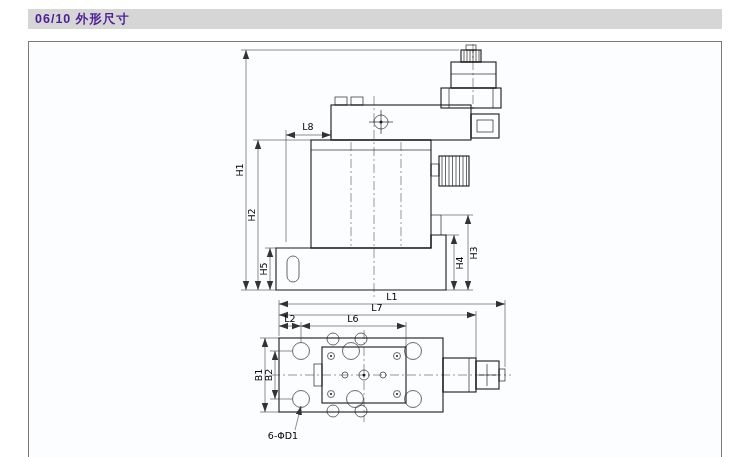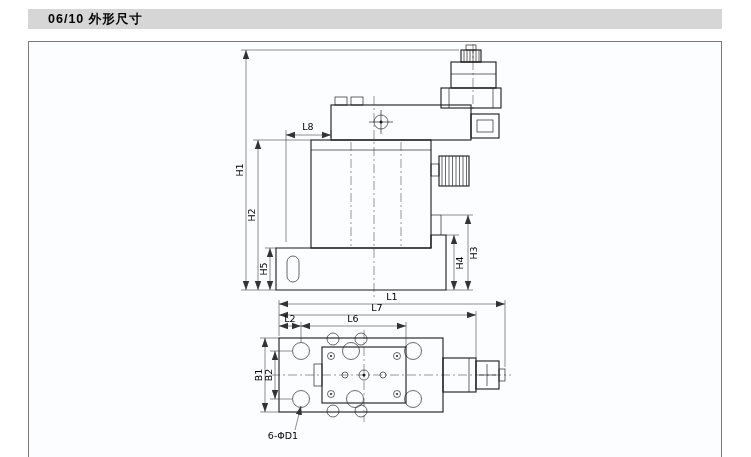--- a/index.html
+++ b/index.html
@@ -1,20 +1,20 @@
 <!DOCTYPE html>
 <html><head>
 <meta charset="utf-8">
 <style>
   html,body{margin:0;padding:0;background:#ffffff;}
   .page{position:relative;width:751px;height:457px;background:#ffffff;overflow:hidden;
         font-family:"Liberation Sans","DejaVu Sans",sans-serif;}
   .section-header{position:absolute;left:28px;top:9px;width:694px;height:20px;
         background:#d6d6d6;display:flex;align-items:center;box-sizing:border-box;padding-left:7px;}
-  .section-title{font-size:12.5px;font-weight:bold;color:#000000;letter-spacing:1px;margin-left:13px;}
+  .section-title{font-size:12.5px;font-weight:bold;color:#4c1d95;letter-spacing:1px;}
   .drawing-box{position:absolute;left:28px;top:41px;width:694px;height:434px;
         border:1px solid #7a7a7a;background:#fcfdfe;box-sizing:border-box;}
   svg{display:block;}
   .part{fill:none;stroke:#1a1a1a;stroke-width:1.1;}
   .thin{fill:none;stroke:#1a1a1a;stroke-width:0.65;}
   .cl{fill:none;stroke:#555;stroke-width:0.6;stroke-dasharray:9 3 2 3;}
   .ext{stroke:#333;stroke-width:0.55;}
   .dim{fill:none;stroke:#333;stroke-width:0.55;}
   .dlab{font-family:"DejaVu Sans",sans-serif;font-size:9.5px;fill:#000;text-anchor:middle;}
   .dot{fill:#1a1a1a;stroke:none;}

